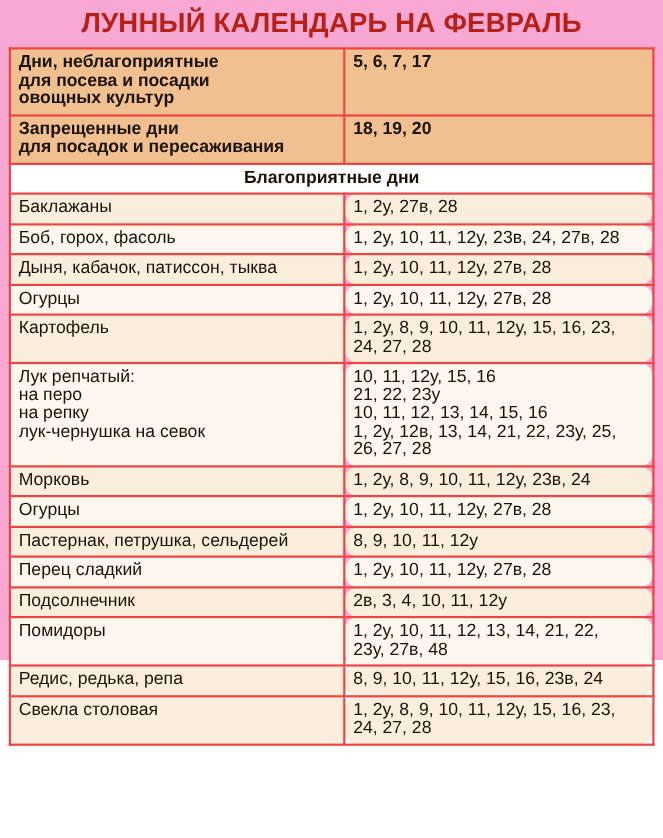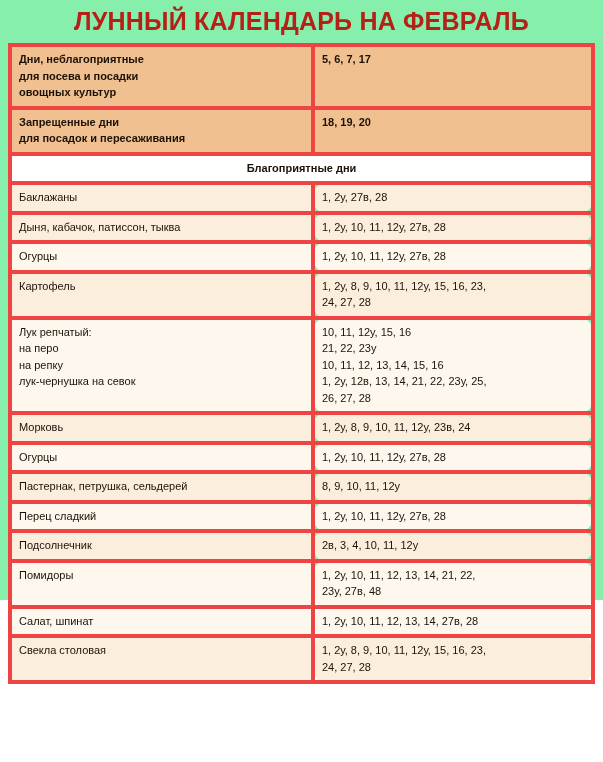--- a/index.html
+++ b/index.html
@@ -12,43 +12,43 @@
     background: #ffffff;
     font-family: "Liberation Sans", sans-serif;
     -webkit-font-smoothing: antialiased;
   }
   .page {
     width: 603px;
     height: 600px;
     position: relative;
     box-sizing: border-box;
     padding: 0 8px;
-    background: #86efac;
+    background: #f9a8d4;
   }
   .title {
     text-align: center;
     color: #b42116;
     font-weight: bold;
     font-size: 25px;
     letter-spacing: 0.2px;
     padding: 8px 0 9px 0;
     line-height: 1.05;
     white-space: nowrap;
   }
   table.cal {
     width: 587px;
     border-collapse: collapse;
     table-layout: fixed;
     border: 2px solid #c2762e;
   }
   table.cal td {
-    border: 4px solid #ef4444;
+    border: 2px solid #ef4444;
     vertical-align: top;
     padding: 4px 7px 5px 7px;
-    font-size: 11px;
+    font-size: 16px;
     line-height: 16.5px;
     color: #1c1208;
   }
   .col-left { width: 303px; }
   .col-right { width: 280px; }
 
   td.head-left {
     background: #f0c091;
     font-weight: bold;
     font-size: 13.5px;
@@ -103,20 +103,24 @@
       </tr>
 
       <tr>
         <td class="section" colspan="2">Благоприятные дни</td>
       </tr>
 
       <tr class="odd">
         <td class="crop-name">Баклажаны</td>
         <td class="crop-days">1, 2у, 27в, 28</td>
       </tr>
+      <tr class="even">
+        <td class="crop-name">Боб, горох, фасоль</td>
+        <td class="crop-days">1, 2у, 10, 11, 12у, 23в, 24, 27в, 28</td>
+      </tr>
       <tr class="odd">
         <td class="crop-name">Дыня, кабачок, патиссон, тыква</td>
         <td class="crop-days">1, 2у, 10, 11, 12у, 27в, 28</td>
       </tr>
       <tr class="even">
         <td class="crop-name">Огурцы</td>
         <td class="crop-days">1, 2у, 10, 11, 12у, 27в, 28</td>
       </tr>
       <tr class="odd">
         <td class="crop-name">Картофель</td>
@@ -152,23 +156,23 @@
       </tr>
       <tr class="odd">
         <td class="crop-name">Подсолнечник</td>
         <td class="crop-days">2в, 3, 4, 10, 11, 12у</td>
       </tr>
       <tr class="even">
         <td class="crop-name">Помидоры</td>
         <td class="crop-days">1, 2у, 10, 11, 12, 13, 14, 21, 22,
 23у, 27в, 48</td>
       </tr>
-      <tr class="even">
-        <td class="crop-name">Салат, шпинат</td>
-        <td class="crop-days">1, 2у, 10, 11, 12, 13, 14, 27в, 28</td>
+      <tr class="odd">
+        <td class="crop-name">Редис, редька, репа</td>
+        <td class="crop-days">8, 9, 10, 11, 12у, 15, 16, 23в, 24</td>
       </tr>
       <tr class="odd">
         <td class="crop-name">Свекла столовая</td>
         <td class="crop-days">1, 2у, 8, 9, 10, 11, 12у, 15, 16, 23,
 24, 27, 28</td>
       </tr>
 
     </tbody>
   </table>
 </div>

